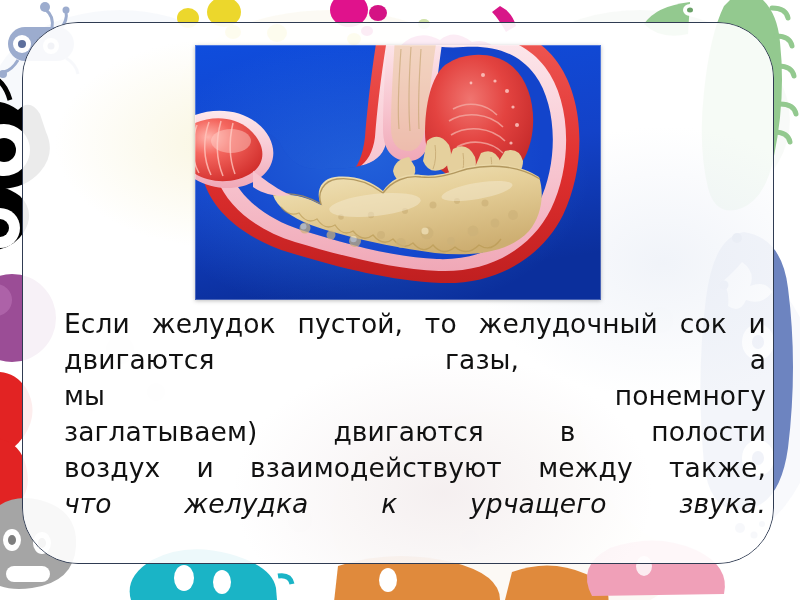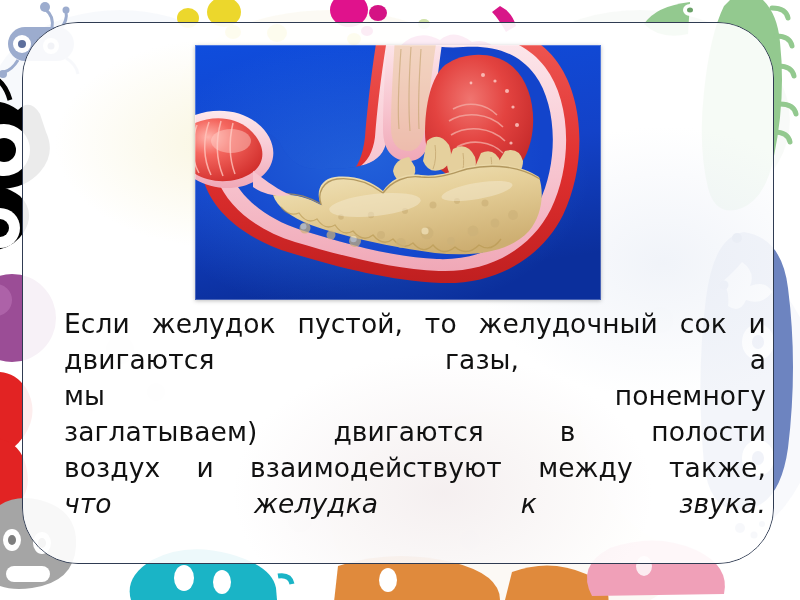--- a/index.html
+++ b/index.html
@@ -475,18 +475,19 @@
       <span>и</span>
       <span>взаимодействуют</span>
       <span>между</span>
       <span>также,</span>
     </div>
 
     <div class="line just last">
       <span>что</span>
       <span>желудка</span>
       <span>к</span>
+      <span>урчащего</span>
       <span>звука.</span>
     </div>
 
   </div>
 
 </div>
 
 </body></html>

